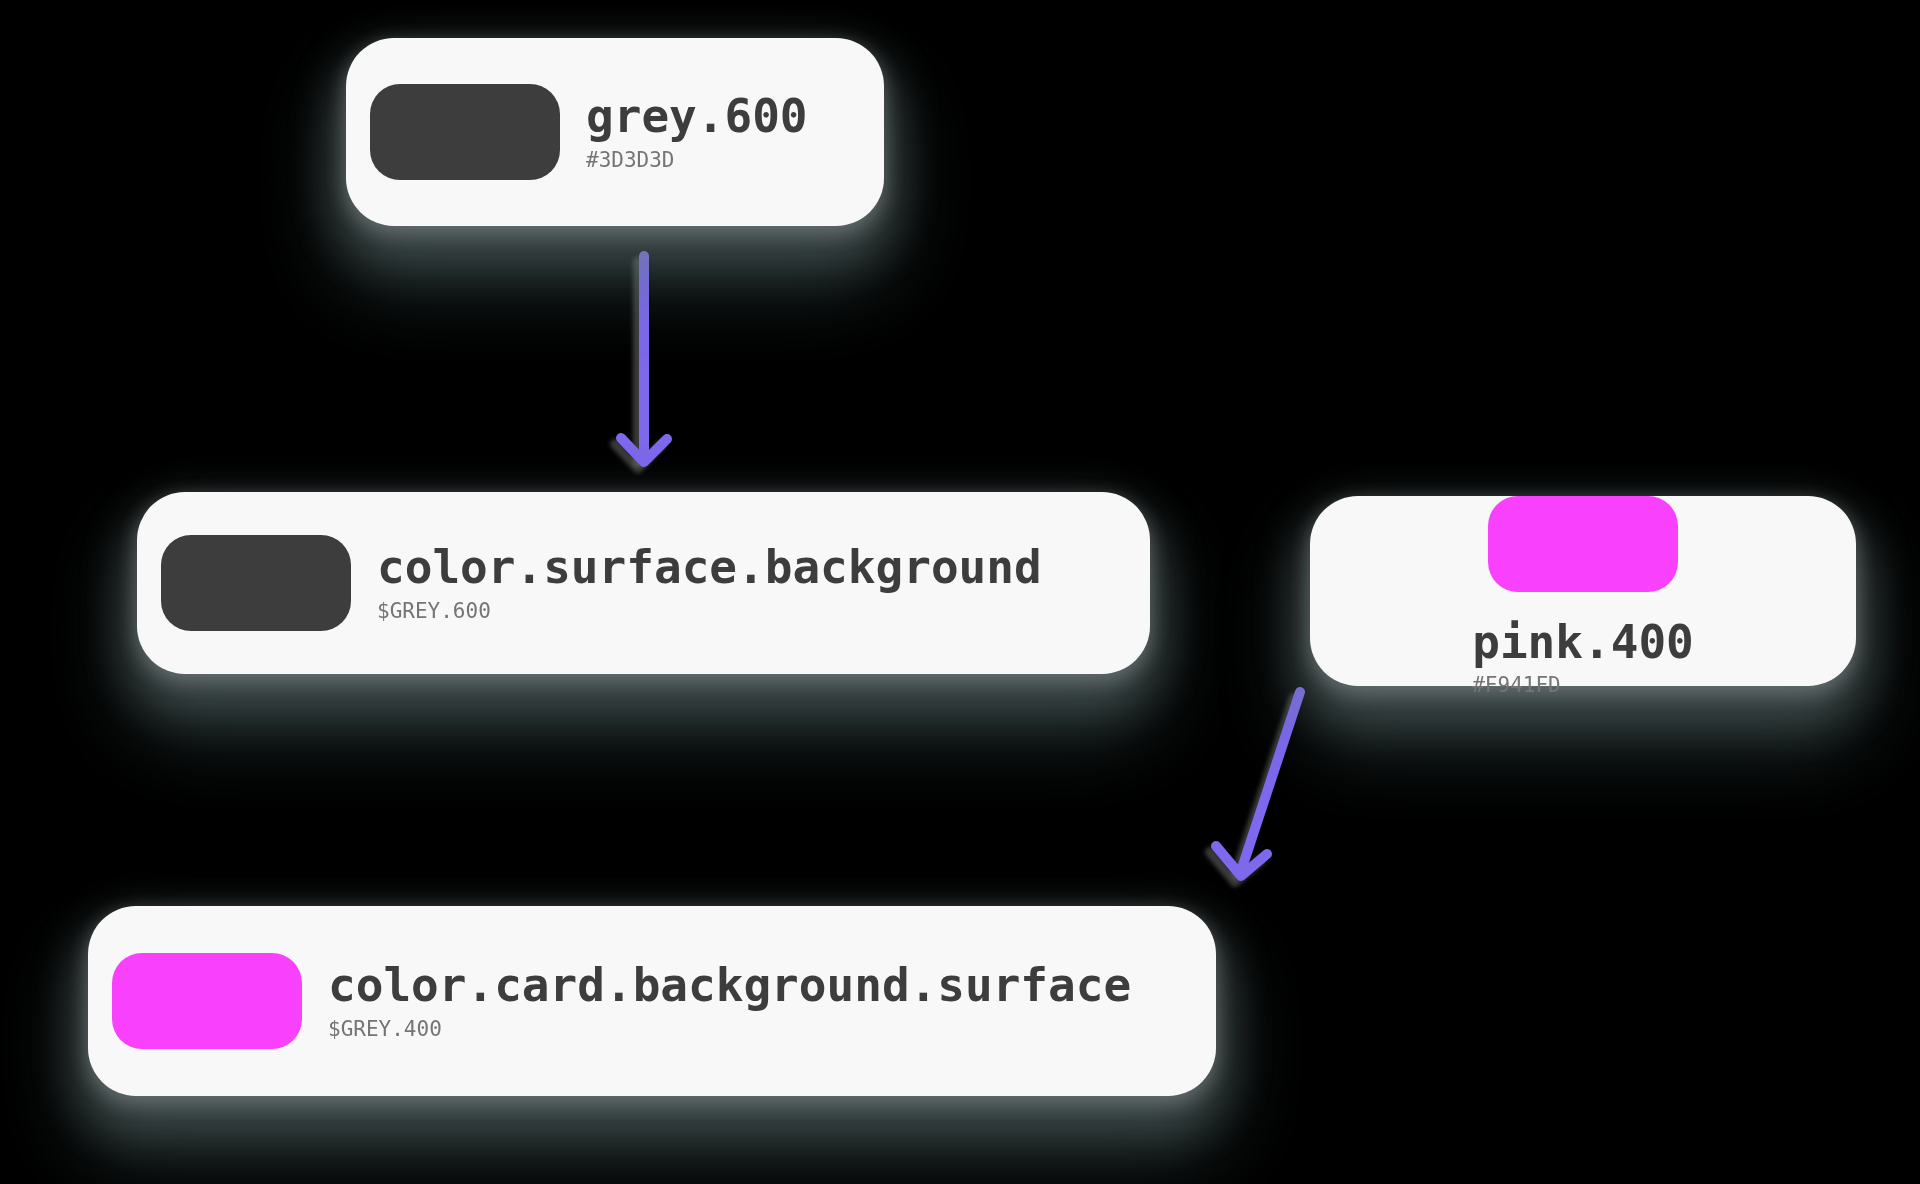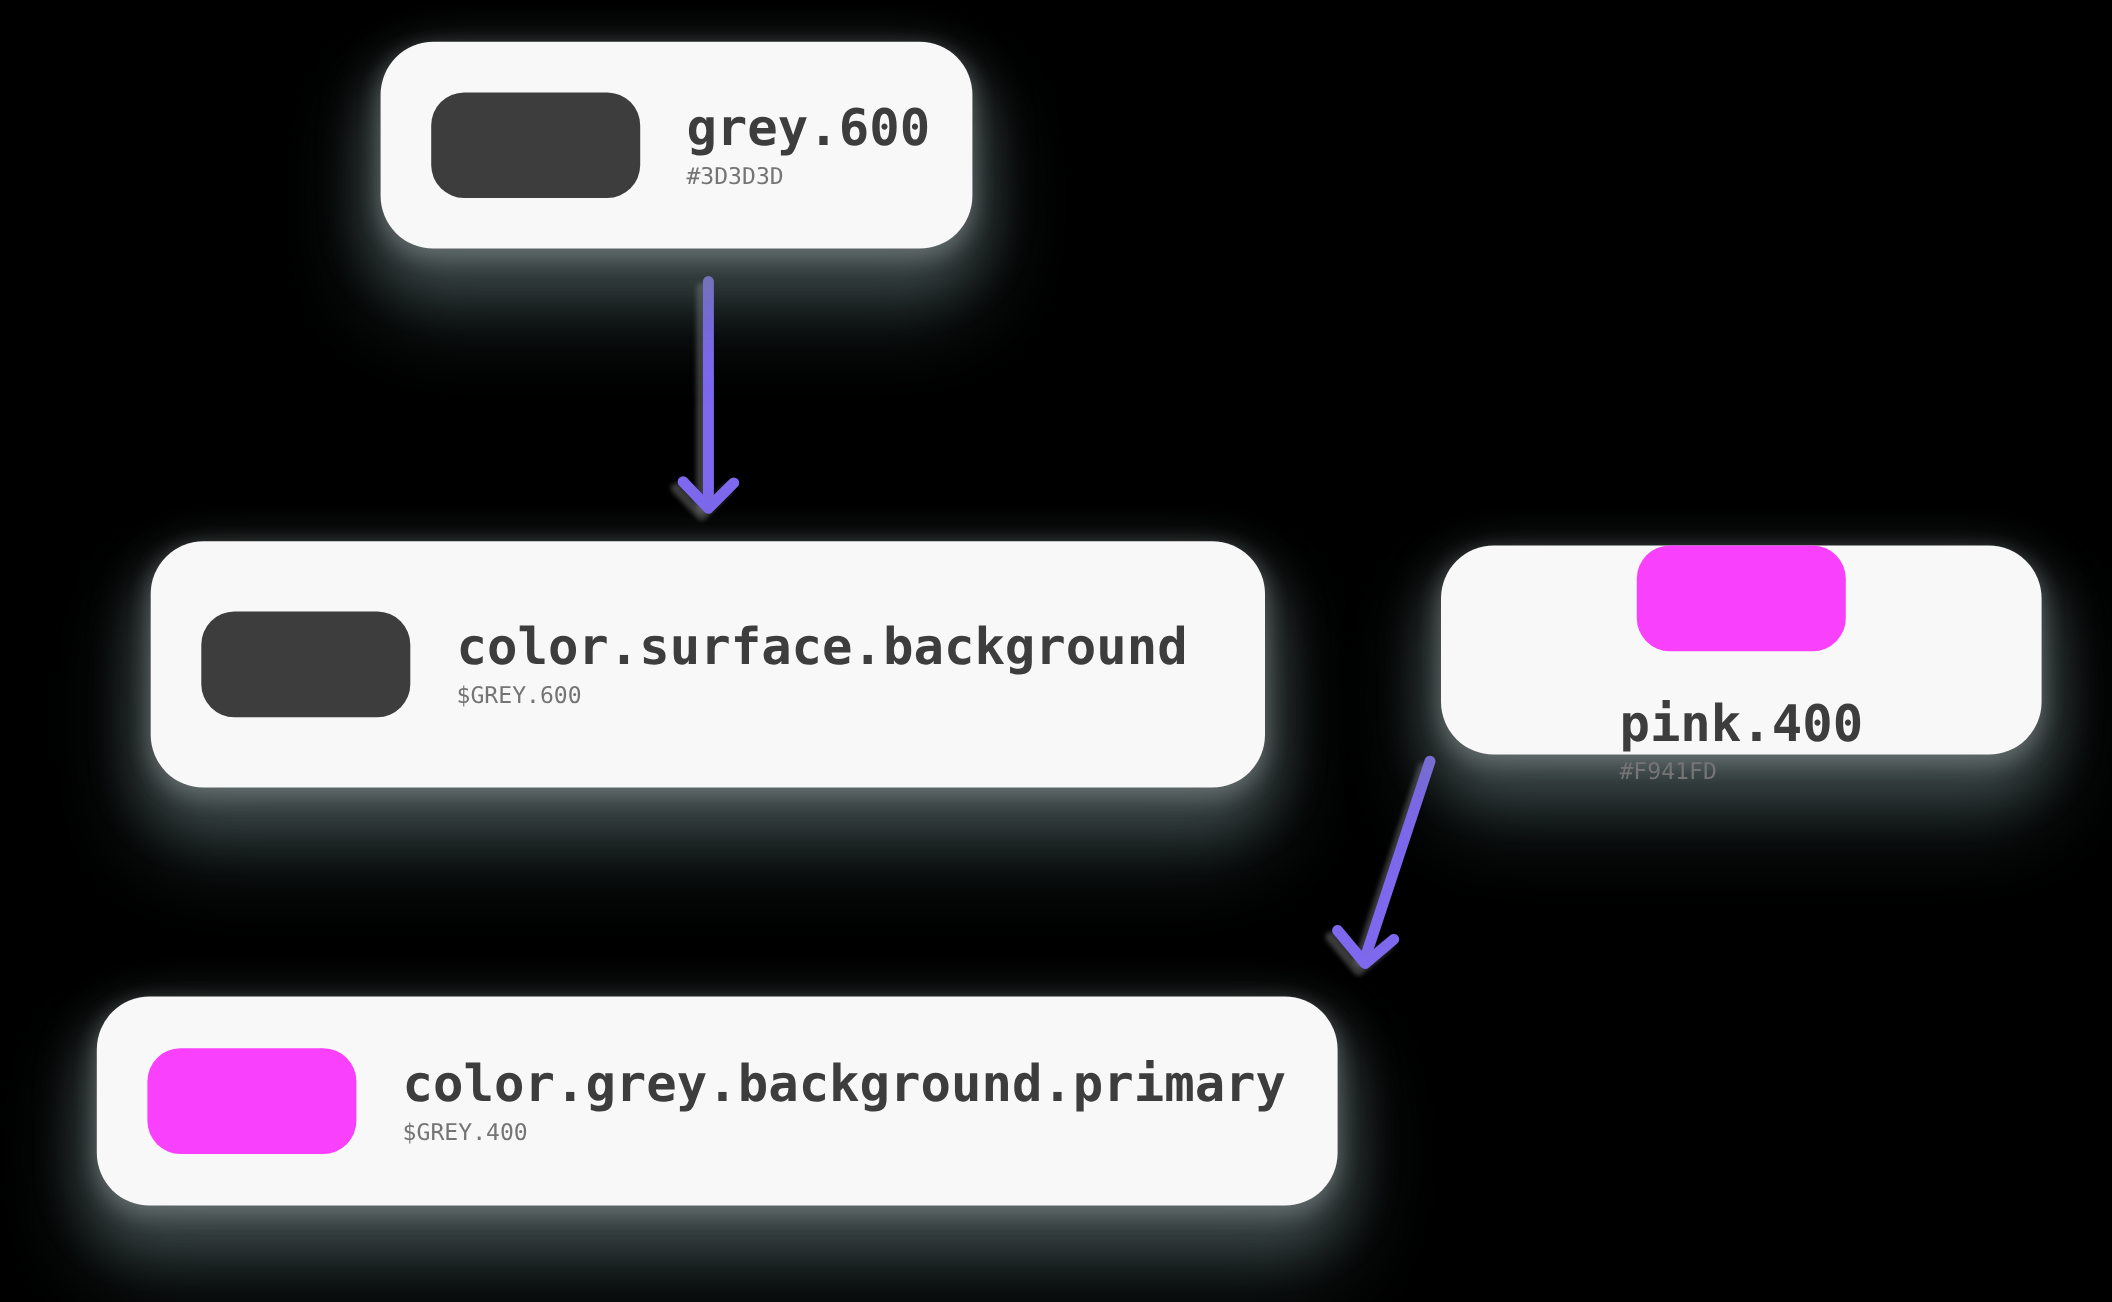--- a/index.html
+++ b/index.html
@@ -32,22 +32,22 @@
     stroke-linecap: round;
     stroke-linejoin: round;
     filter: drop-shadow(-6px 6px 2px rgba(128, 128, 128, 0.45));
   }
   
   .card {
     position: absolute;
     box-sizing: border-box;
     display: flex;
     align-items: center;
-    gap: 42px;
-    padding: 0 46px;
+    gap: 26px;
+    padding: 0 24px;
     background: var(--card-background, #F8F8F8);
     border-radius: 48px;
     
     box-shadow:
       0 6px 18px 2px rgba(168, 175, 175, 0.35),
       0 22px 46px 12px rgba(138, 150, 150, 0.32),
       0 48px 72px 16px rgba(88, 116, 116, 0.38);
   }
   .swatch {
     flex: 0 0 auto;
@@ -64,21 +64,21 @@
     white-space: nowrap;
   }
   .subtitle {
     font-size: 21px;
     margin-top: 7px;
     color: var(--subtitle-color, #757575);
     white-space: nowrap;
   }
   
   #card-grey600  { left: 346px;  top: 38px;  width: 538px;  height: 188px; }
-  #card-surface  { left: 137px;  top: 492px; width: 1013px; height: 224px; }
+  #card-surface  { left: 137px;  top: 492px; width: 1013px; height: 182px; }
   #card-pink400  { left: 1310px; top: 496px; width: 546px;  height: 190px; flex-direction: column; }
   #card-cardbg   { left: 88px;   top: 906px; width: 1128px; height: 190px; }
 </style>
 </head>
 <body>
 
 <div class="canvas">
 
   <svg class="arrows" viewBox="0 0 1920 1184" aria-hidden="true">
     <g class="arrow">
@@ -111,18 +111,18 @@
     <div class="swatch" style="background: rgb(249, 65, 253);"></div>
     <div class="card-text">
       <div class="title">pink.400</div>
       <div class="subtitle">#F941FD</div>
     </div>
   </div>
 
   <div class="card" id="card-cardbg">
     <div class="swatch" style="background: rgb(249, 65, 253);"></div>
     <div class="card-text">
-      <div class="title">color.grey.background.primary</div>
+      <div class="title">color.card.background.surface</div>
       <div class="subtitle">$GREY.400</div>
     </div>
   </div>
 
 </div>
 
 </body></html>

